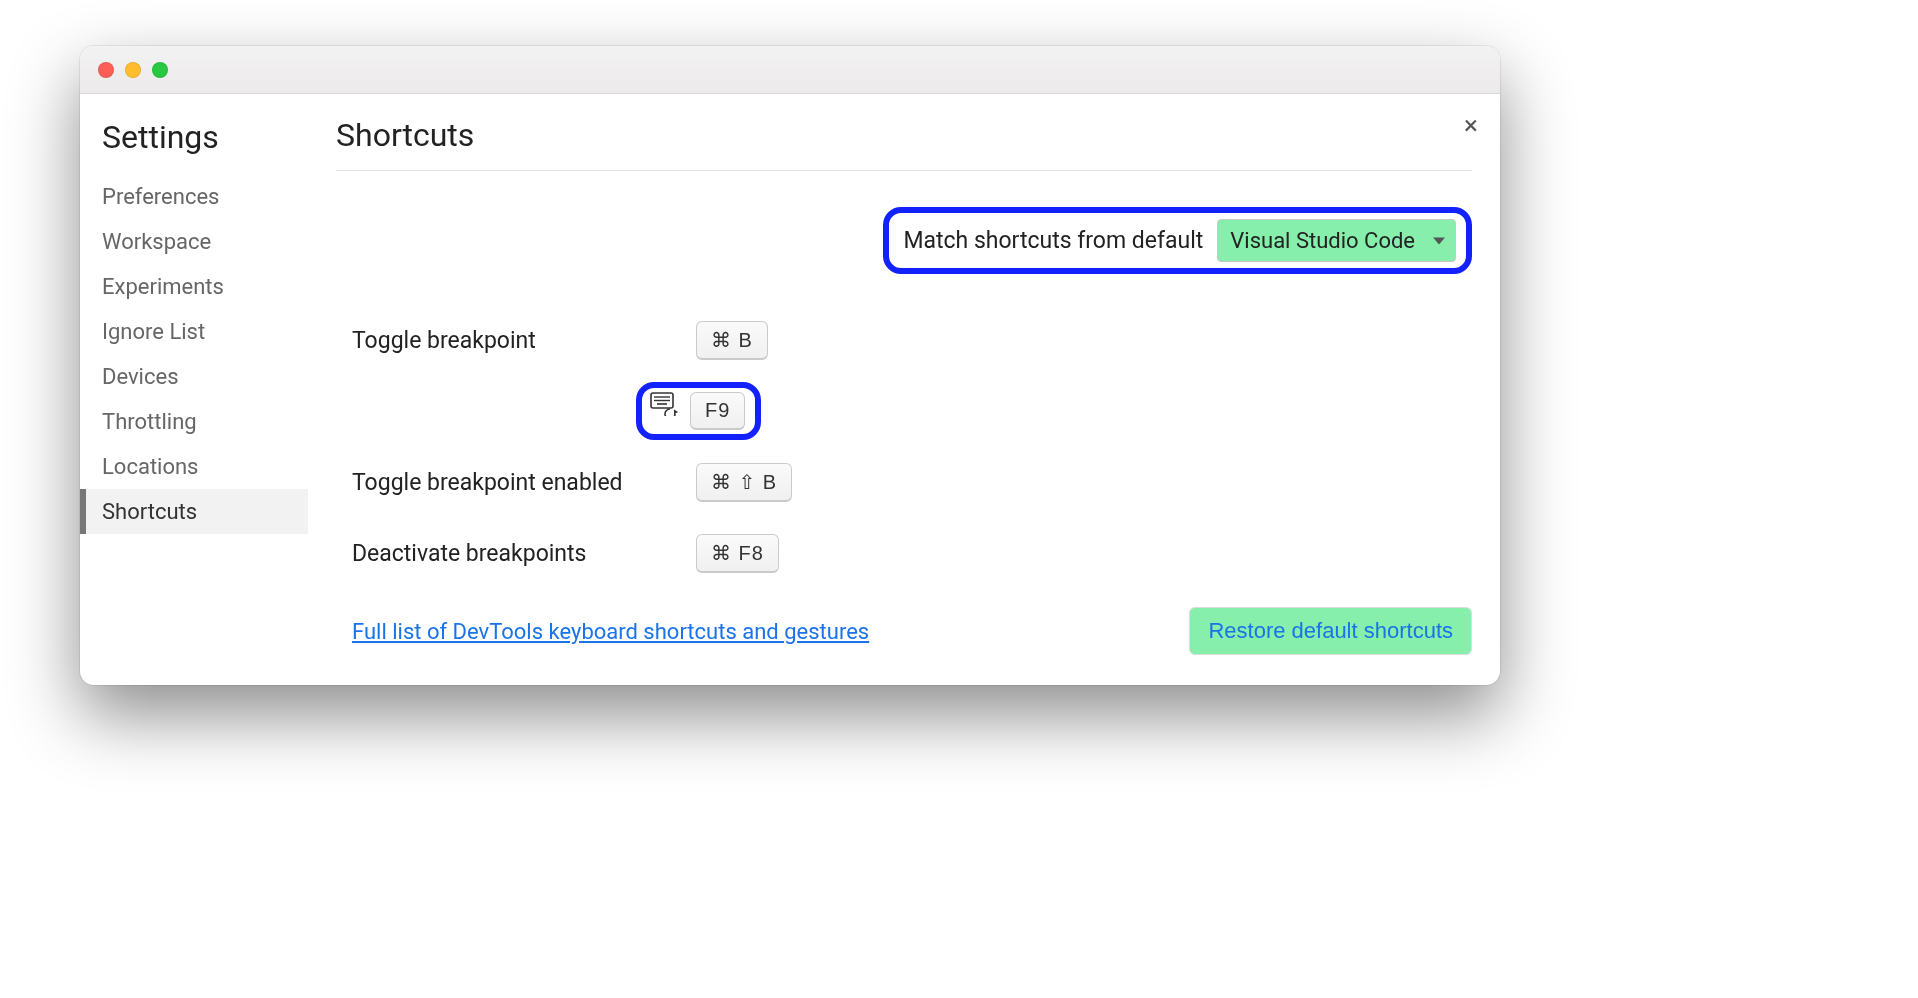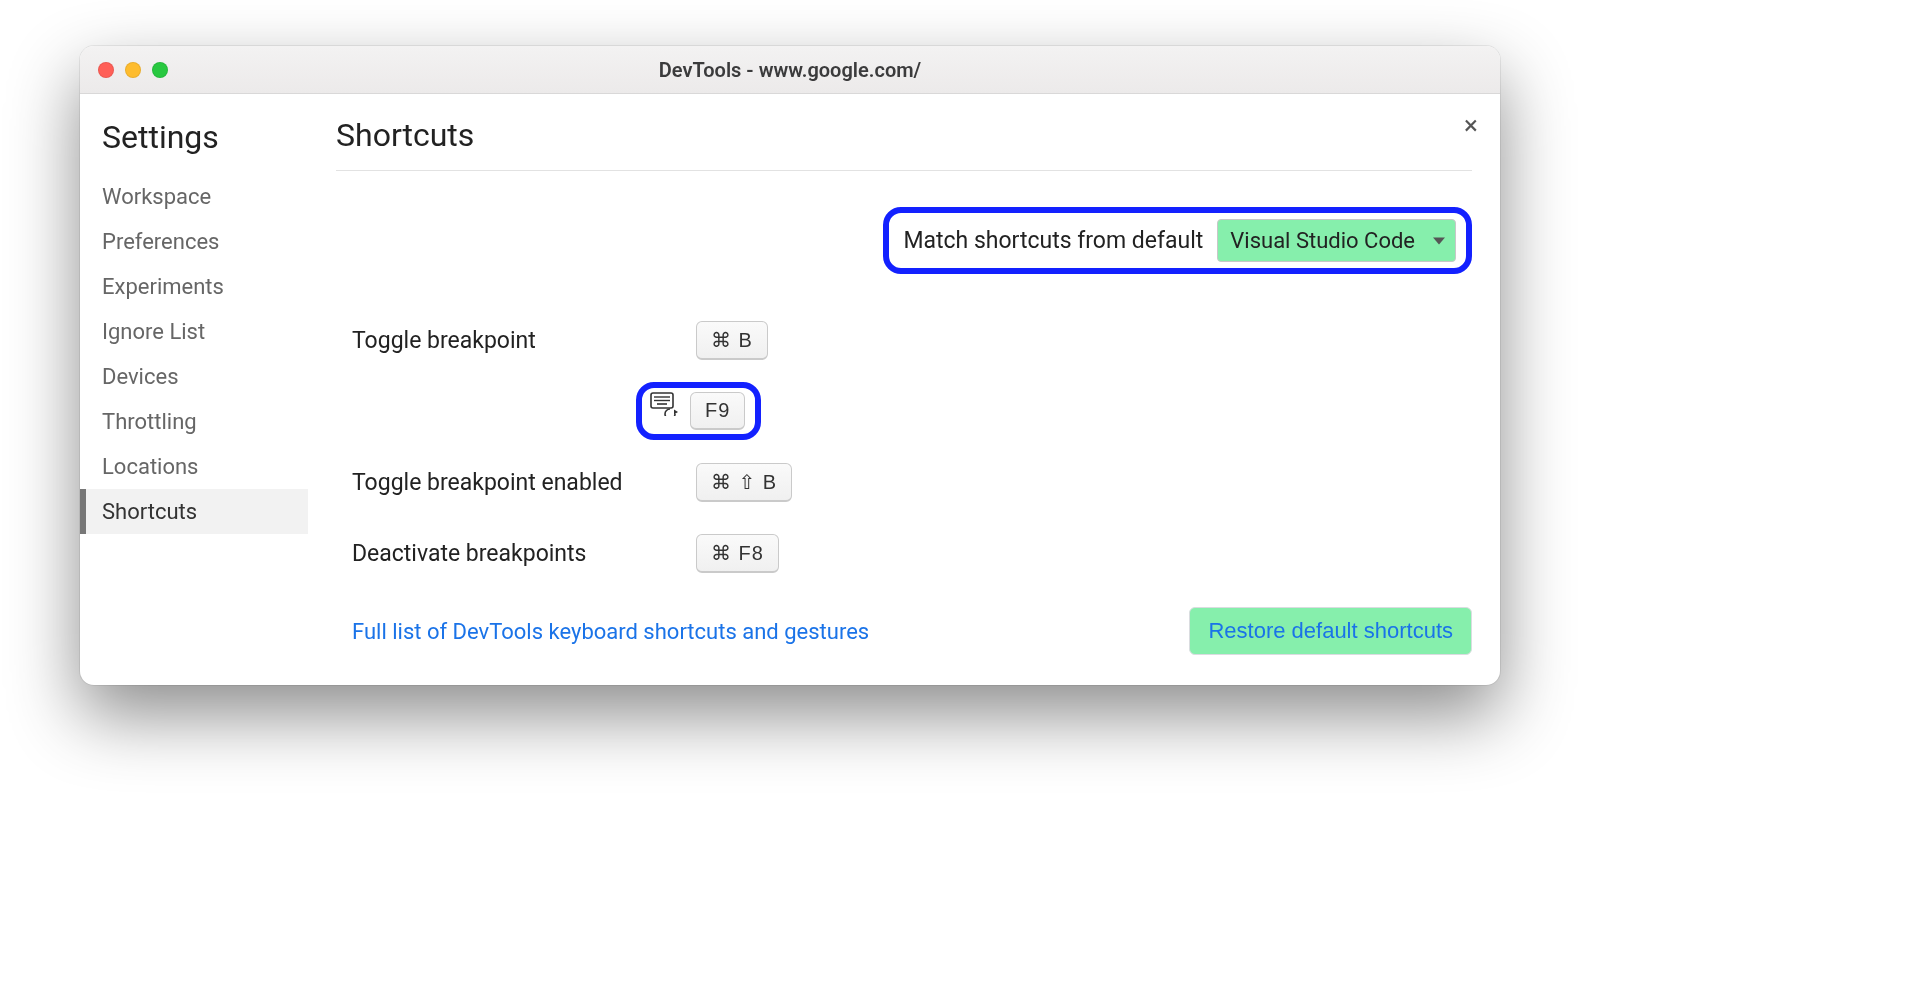--- a/index.html
+++ b/index.html
@@ -95,48 +95,47 @@
     }
     .kb-icon { display:inline-flex; }
     .f9-hl {
       border:6px solid #1321ff; border-radius:18px; padding:4px 10px 4px 8px; display:flex; align-items:flex-start; gap:10px;
       margin-left: 300px; width: fit-content;
     }
     .bottom-row {
       display:flex; justify-content:space-between; align-items:center; margin-top:28px; padding-left:16px;
     }
     .docs-link {
-      font-size:22px; color:#1a73e8; cursor:pointer;
+      font-size:22px; color:#1a73e8; text-decoration:underline; cursor:pointer;
     }
     .restore-btn {
       border:1px solid #dadce0; border-radius:6px; background:#86efac; color:#1a73e8;
       font-size:22px; padding:10px 18px; cursor:pointer;
     }
   </style>
 </head>
 <body>
 
 <div class="macwin">
 
   <div class="titlebar">
     <div class="traffic">
       <div class="dot red"></div>
       <div class="dot yellow"></div>
       <div class="dot green"></div>
     </div>
-    <div class="wtitle">DevTools - www.google.com/</div>
   </div>
 
   <div class="content">
     <div class="close-x">×</div>
 
     <div class="sidebar">
       <div class="side-title">Settings</div>
+      <div class="side-item">Preferences</div>
       <div class="side-item">Workspace</div>
-      <div class="side-item">Preferences</div>
       <div class="side-item">Experiments</div>
       <div class="side-item">Ignore List</div>
       <div class="side-item">Devices</div>
       <div class="side-item">Throttling</div>
       <div class="side-item">Locations</div>
       <div class="side-item active">Shortcuts</div>
     </div>
 
     <div class="main">
       <div class="main-title">Shortcuts</div>

